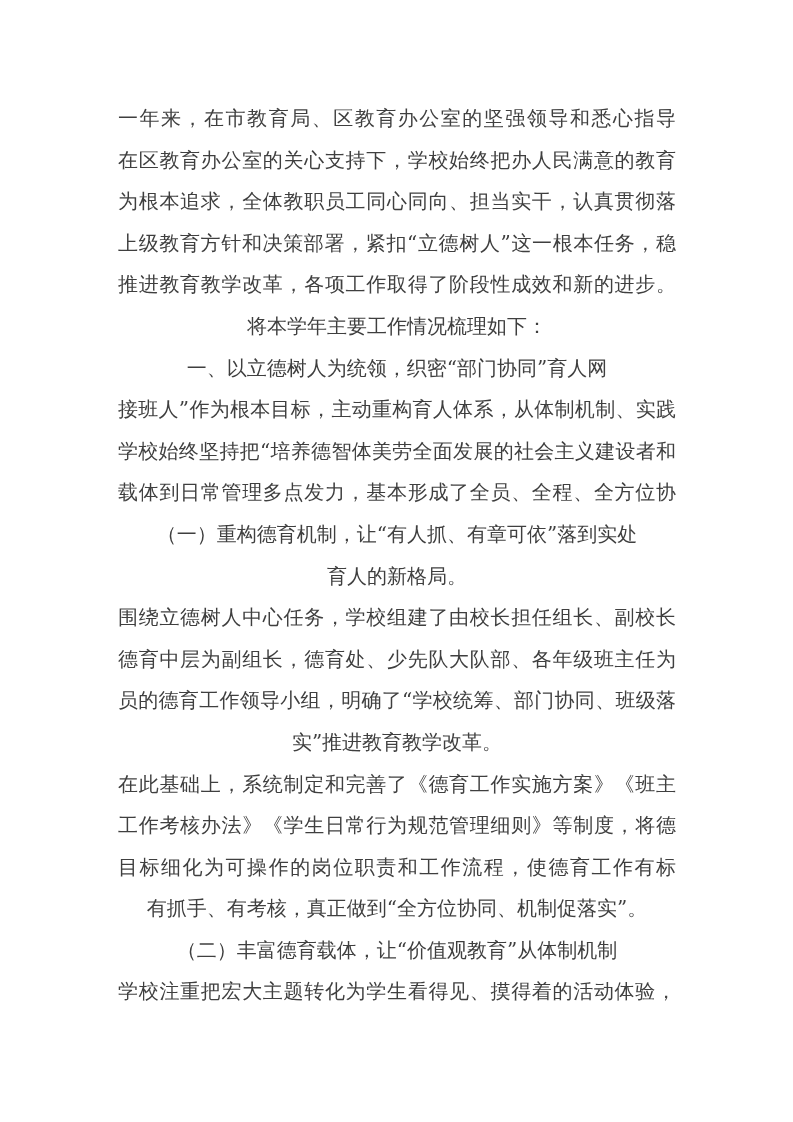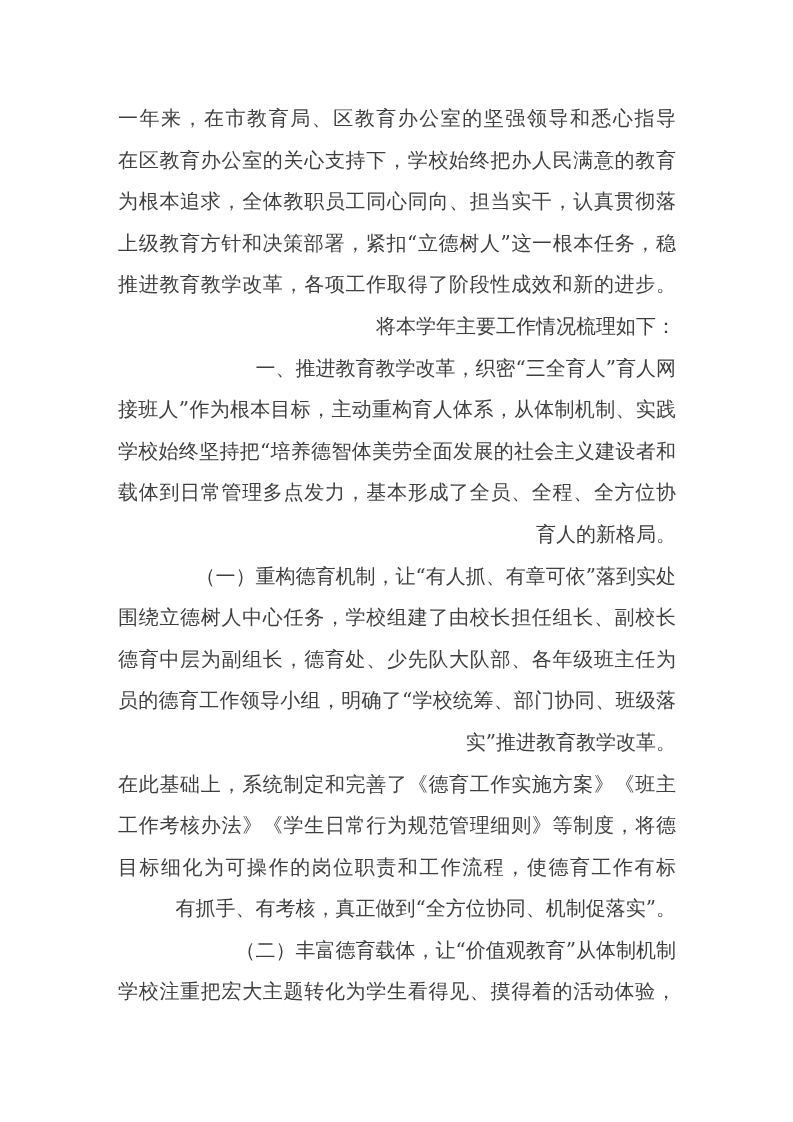--- a/index.html
+++ b/index.html
@@ -21,44 +21,44 @@
     width: 558px;
     font-family: "DejaVu Serif", "Liberation Serif", serif;
     font-size: 20px;
     line-height: 41.6px;
     color: #3f3f3f;
     font-weight: 400;
   }
   .line {
     height: 41.6px;
     overflow: hidden;
-    text-align: right;
+    text-align: center;
   }
   .line.fill {
     text-align: justify;
     text-align-last: justify;
   }
 </style>
 </head>
 <body>
 
 <div class="page">
   <div class="textblock">
     <div class="line fill">一年来，在市教育局、区教育办公室的坚强领导和悉心指导下，</div>
     <div class="line fill">在区教育办公室的关心支持下，学校始终把办人民满意的教育作</div>
     <div class="line fill">为根本追求，全体教职员工同心同向、担当实干，认真贯彻落实</div>
     <div class="line fill">上级教育方针和决策部署，紧扣“立德树人”这一根本任务，稳步</div>
     <div class="line fill">推进教育教学改革，各项工作取得了阶段性成效和新的进步。现</div>
     <div class="line">将本学年主要工作情况梳理如下：</div>
-    <div class="line">一、推进教育教学改革，织密“三全育人”育人网</div>
+    <div class="line">一、以立德树人为统领，织密“部门协同”育人网</div>
     <div class="line fill">接班人”作为根本目标，主动重构育人体系，从体制机制、实践</div>
     <div class="line fill">学校始终坚持把“培养德智体美劳全面发展的社会主义建设者和</div>
     <div class="line fill">载体到日常管理多点发力，基本形成了全员、全程、全方位协同</div>
+    <div class="line">（一）重构德育机制，让“有人抓、有章可依”落到实处</div>
     <div class="line">育人的新格局。</div>
-    <div class="line">（一）重构德育机制，让“有人抓、有章可依”落到实处</div>
     <div class="line fill">围绕立德树人中心任务，学校组建了由校长担任组长、副校长和</div>
     <div class="line fill">德育中层为副组长，德育处、少先队大队部、各年级班主任为成</div>
     <div class="line fill">员的德育工作领导小组，明确了“学校统筹、部门协同、班级落</div>
     <div class="line">实”推进教育教学改革。</div>
     <div class="line fill">在此基础上，系统制定和完善了《德育工作实施方案》《班主任</div>
     <div class="line fill">工作考核办法》《学生日常行为规范管理细则》等制度，将德育</div>
     <div class="line fill">目标细化为可操作的岗位职责和工作流程，使德育工作有标准、</div>
     <div class="line">有抓手、有考核，真正做到“全方位协同、机制促落实”。</div>
     <div class="line">（二）丰富德育载体，让“价值观教育”从体制机制</div>
     <div class="line fill">学校注重把宏大主题转化为学生看得见、摸得着的活动体验，构</div>

